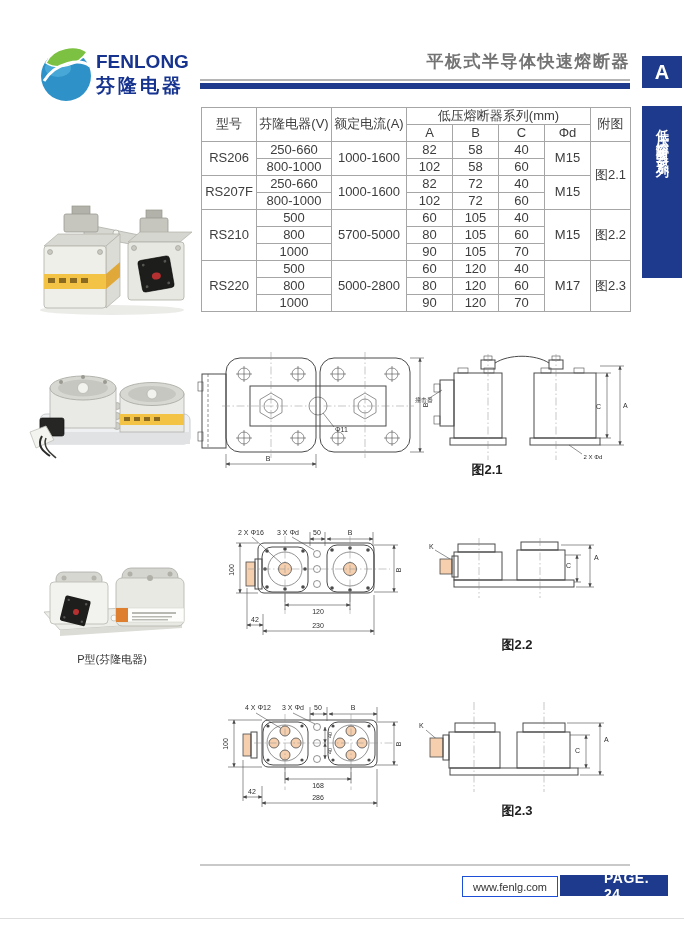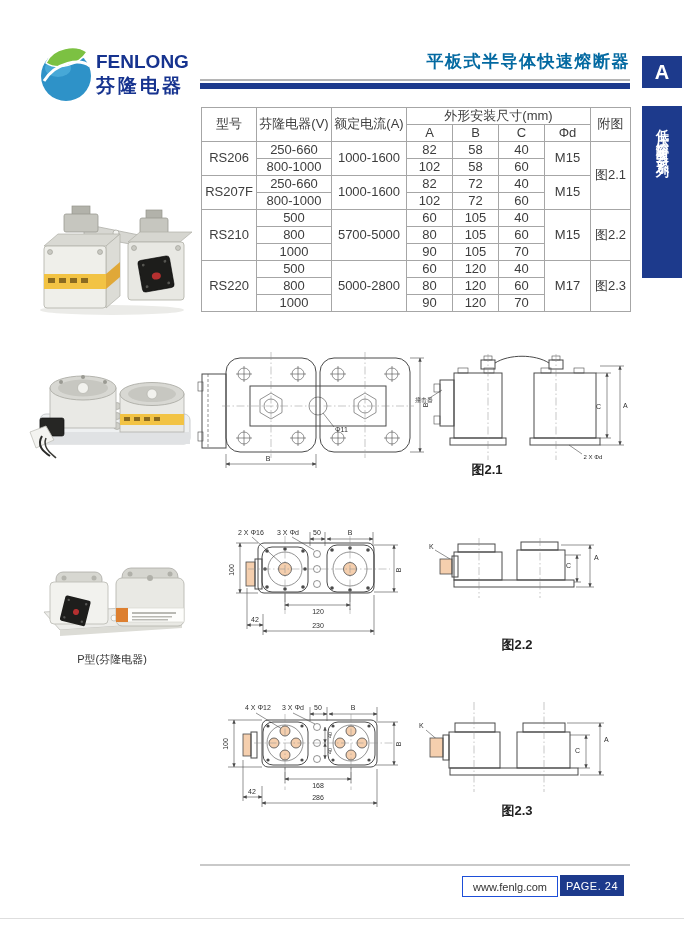--- a/index.html
+++ b/index.html
@@ -3,21 +3,21 @@
 <meta charset="utf-8">
 <style>
   html,body{margin:0;padding:0;background:#fff;}
   #page{position:relative;width:684px;height:926px;background:#ffffff;overflow:hidden;
         font-family:"Liberation Sans",sans-serif;}
   .abs{position:absolute;}
   svg{overflow:visible;display:block;}
 
   
   #page-title{position:absolute;left:200px;top:50px;width:430px;text-align:right;
-    font-size:17px;font-weight:bold;color:#0369a1;letter-spacing:1.5px;}
+    font-size:17px;font-weight:bold;color:#737373;letter-spacing:1.5px;}
   #rule-gray{position:absolute;left:200px;top:79px;width:430px;height:2px;background:#b5b5b5;}
   #rule-navy{position:absolute;left:200px;top:83px;width:430px;height:6px;background:#1d3a8c;}
   #section-a-box{position:absolute;left:642px;top:56px;width:40px;height:32px;background:#1d3a8c;
     display:flex;align-items:center;justify-content:center;color:#fff;font-size:20px;font-weight:bold;}
   #series-box{position:absolute;left:642px;top:106px;width:40px;height:172px;background:#1d3a8c;
     display:flex;justify-content:center;}
   #series-text{writing-mode:vertical-rl;text-orientation:upright;color:#fff;font-size:13px;
     font-weight:bold;letter-spacing:6px;margin-top:13px;}
 
   
@@ -29,22 +29,22 @@
   
   .figcap{position:absolute;width:70px;text-align:center;font-size:13px;font-weight:bold;color:#222;}
   #ptype-caption{position:absolute;left:50px;top:652px;width:124px;text-align:center;
     font-size:11px;color:#333;}
 
   
   #footer-rule{position:absolute;left:200px;top:864px;width:430px;height:2px;background:#c9c9c9;}
   #website-box{position:absolute;left:462px;top:876px;width:94px;height:19px;border:1px solid #1d4ed8;
     display:flex;align-items:center;justify-content:center;font-size:11px;color:#333;}
   #pagenum-box{position:absolute;left:560px;top:875px;width:64px;height:21px;background:#1d3a8c;
-    color:#fff;font-size:11px;font-weight:normal;display:flex;align-items:center;justify-content:center;
-    letter-spacing:0.5px;}
+    color:#fff;font-size:14px;font-weight:bold;display:flex;align-items:center;justify-content:center;
+    letter-spacing:0.5px;padding-left:44px;}
   #bottom-border{position:absolute;left:0;top:918px;width:684px;height:1px;background:#dedede;}
 
   
   .ln{stroke:#4a4a4a;stroke-width:1;fill:none;}
   .lnt{stroke:#4a4a4a;stroke-width:0.6;fill:none;}
   .lnd{stroke:#4a4a4a;stroke-width:0.6;fill:none;stroke-dasharray:3 2;}
   .cl{stroke:#8f8f8f;stroke-width:0.5;fill:none;stroke-dasharray:8 2.5 1.5 2.5;}
   .dim{stroke:#4a4a4a;stroke-width:0.6;fill:none;}
   text.t7{font-size:7px;fill:#2e2e2e;font-family:"Liberation Sans",sans-serif;}
   text.t6{font-size:6px;fill:#2e2e2e;font-family:"Liberation Sans",sans-serif;}
@@ -92,21 +92,21 @@
       <col style="width:46px">
         <col style="width:46px">
         <col style="width:46px">
         <col style="width:40px">
     </colgroup>
     <thead>
       <tr>
         <th rowspan="2">型号</th>
         <th rowspan="2">芬隆电器(V)</th>
         <th rowspan="2">额定电流(A)</th>
-        <th colspan="4">外形安装尺寸(mm)</th>
+        <th colspan="4">低压熔断器系列(mm)</th>
         <th rowspan="2">附图</th>
       </tr>
       <tr>
         <th>A</th>
         <th>B</th>
         <th>C</th>
         <th>Φd</th>
       </tr>
     </thead>
     <tbody>

